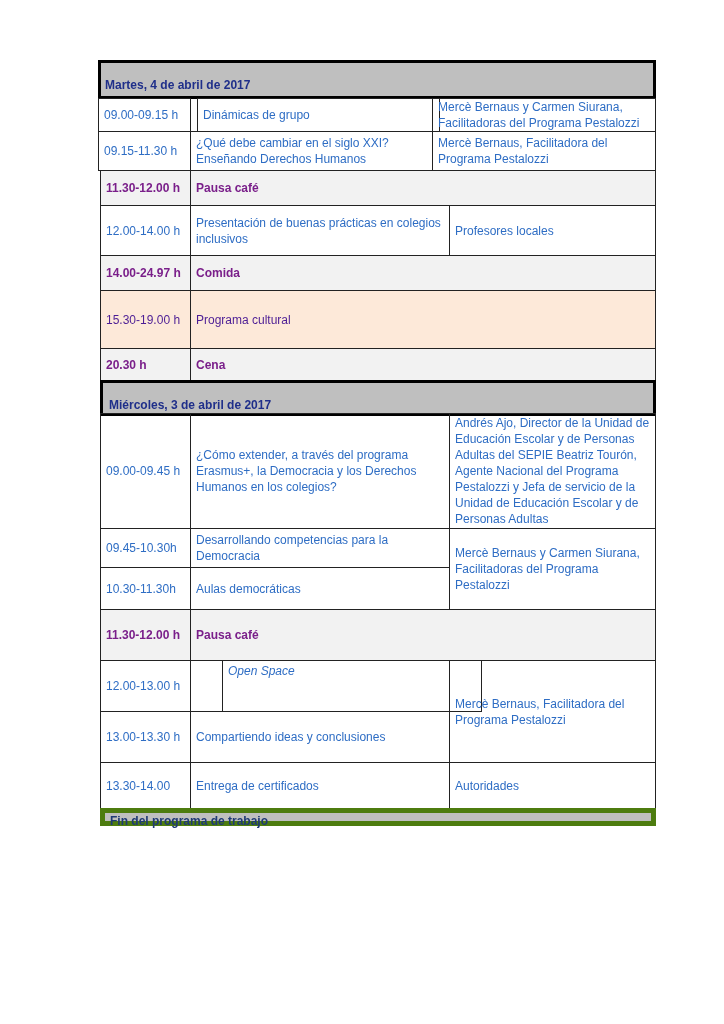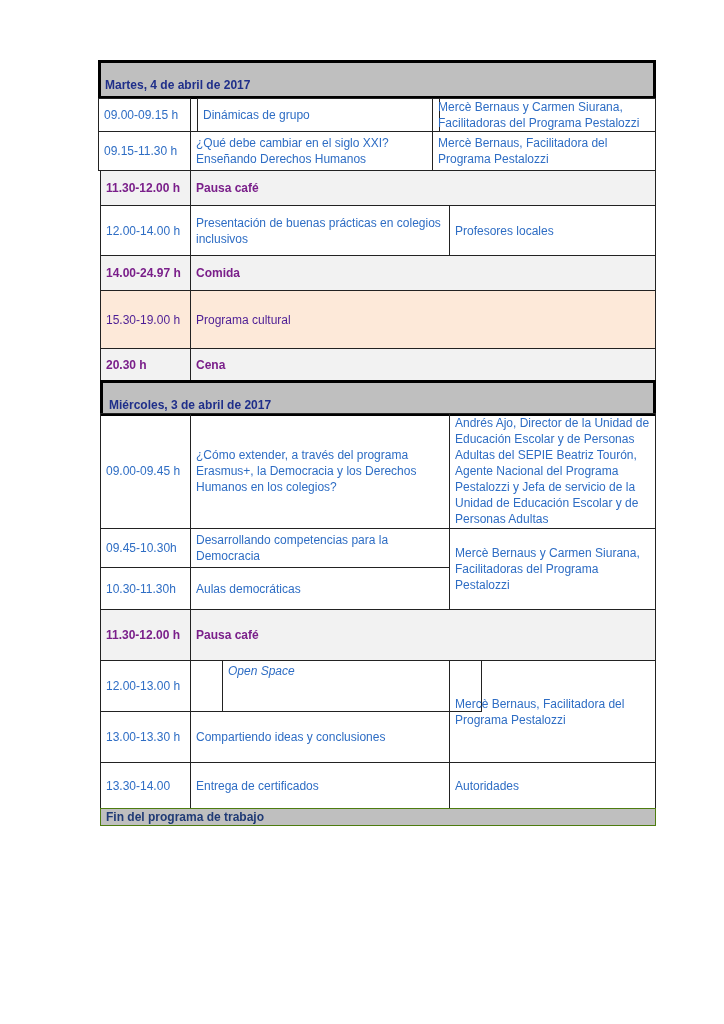--- a/index.html
+++ b/index.html
@@ -8,21 +8,21 @@
   .blk { position:absolute; box-sizing:border-box; }
   .hdr { background:#bfbfbf; border:3px solid #000000; color:#1f2f8a; font-weight:bold;
          padding:15px 4px; font-size:12px; }
   .cell { position:absolute; box-sizing:border-box; border:1px solid #222;
           display:flex; align-items:center; padding:0 5px; line-height:16px;
           color:#2e6dc4; }
   .cell.top { align-items:flex-start; padding-top:4px; }
   .break { background:#f2f2f2; color:#7a1f8a; font-weight:bold; }
   .culture { background:#fde9d9; color:#4c1d95; }
   .it { font-style:italic; }
-  .fin { background:#bfbfbf; border:1px solid #4d7c0f; color:#1f3a75; font-weight:bold;
+  .fin { background:#bfbfbf; border:5px solid #4d7c0f; color:#1f3a75; font-weight:bold;
          padding:1px 5px; font-size:12px; }
 </style>
 </head>
 <body>
 
 <div class="blk hdr" style="left:98px; top:60px; width:558px; height:39px;">
   <span>Martes, 4 de abril de 2017</span>
 </div>
 
 <div>

